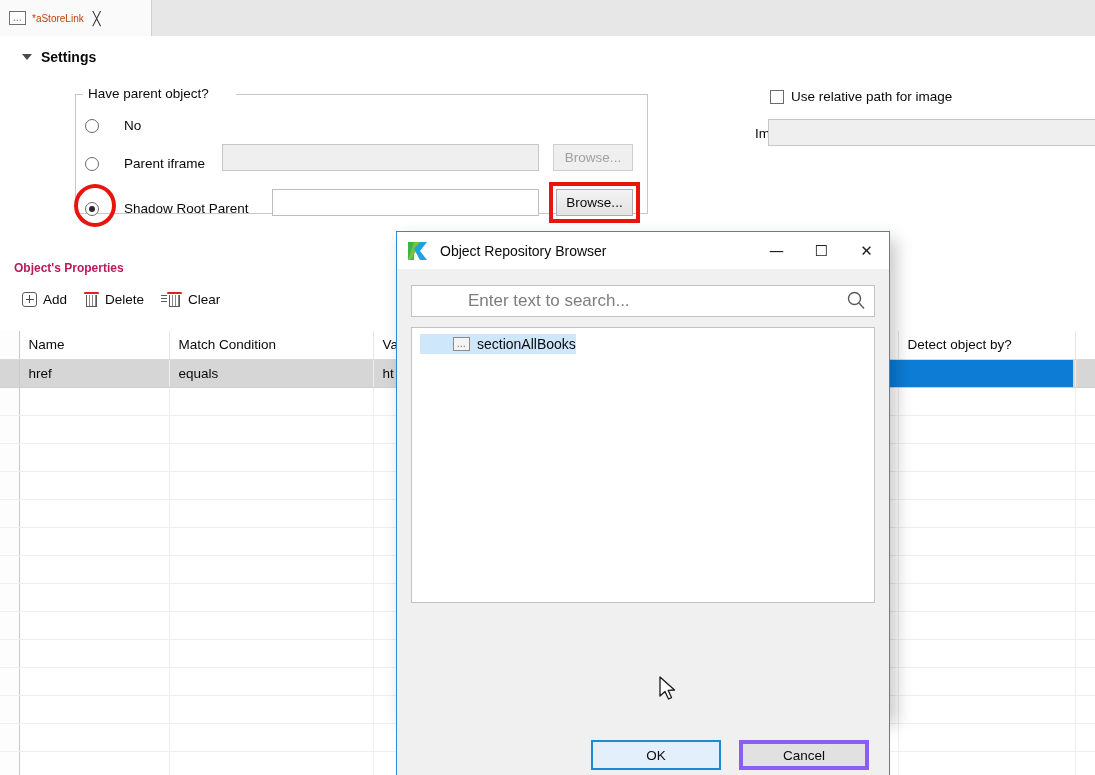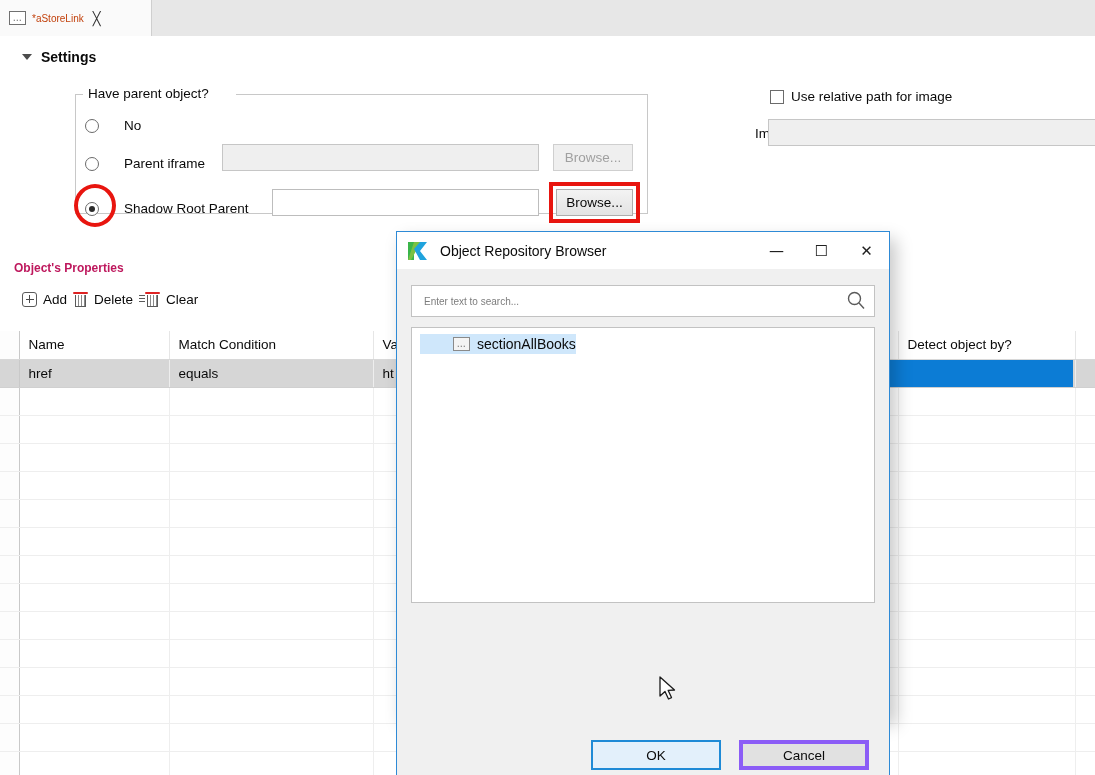--- a/index.html
+++ b/index.html
@@ -104,21 +104,21 @@
   
   .checkbox {
     width:14px;height:14px;border:1px solid #6b6b6b;background:#fff;display:inline-block;flex:0 0 auto;
   }
   .cb-row { position:absolute; display:flex; align-items:center; }
   .cb-label { margin-left:7px; font-size:13.5px; color:#0a0a0a; white-space:nowrap; }
   .img-label { position:absolute; font-size:13.5px; color:#0a0a0a;margin-left:39px; }
 
   
   .props-title { position:absolute; left:14px; top:224px; font-weight:bold; font-size:12px; color:#be185d;}
-  .toolbar { position:absolute; left:22px; top:254px; display:flex; align-items:center; gap:6px;}
+  .toolbar { position:absolute; left:22px; top:254px; display:flex; align-items:center; gap:17px;}
   .tb-item { display:flex; align-items:center; gap:6px; cursor:pointer; font-size:13.5px; color:#0a0a0a;}
   .ic-add {
     width:15px;height:15px;border:1px solid #5a5a5a;border-radius:3px;position:relative;
   }
   .ic-add:before{content:"";position:absolute;left:6px;top:2.5px;width:1px;height:8px;background:#4a4a4a;}
   .ic-add:after{content:"";position:absolute;left:2.5px;top:6px;width:8px;height:1px;background:#4a4a4a;}
   .ic-trash { position:relative; width:15px;height:16px; }
   .ic-trash .lid { position:absolute; left:0; top:1px; width:15px;height:2px;background:#d22; border-radius:1px;}
   .ic-trash .body {
     position:absolute; left:2px; top:4px; width:11px; height:12px;
@@ -176,21 +176,21 @@
     width:45px; height:37px; display:flex; align-items:center; justify-content:center;
     cursor:pointer; font-size:15px; color:#202020; font-family:"DejaVu Sans", sans-serif;
   }
   .dlg-body { flex:1; padding:16px 14px 0 14px; display:flex; flex-direction:column; }
   .search-box {
     height:32px; background:#fff; border:1px solid #c2c2c2;
     display:flex; align-items:center; padding:0 8px 0 10px; flex:0 0 auto;
   }
   .search-box input {
     flex:1; border:none; outline:none; background:transparent;
-    font-family:"Liberation Sans", sans-serif; font-size:10px; color:#701a75;
+    font-family:"Liberation Sans", sans-serif; font-size:17px; color:#701a75;margin-left:44px;
   }
   .search-box input::placeholder { color:#7d7d7d; }
   .tree-panel {
     margin-top:10px; background:#fff; border:1px solid #c2c2c2;
     height:276px; padding:6px 0 0 0; flex:0 0 auto; overflow:hidden;
   }
   .tree-row {
     display:flex; align-items:center; gap:7px; padding:2px 0 2px 33px;
     cursor:pointer; width:fit-content; margin-left:8px;
   }

